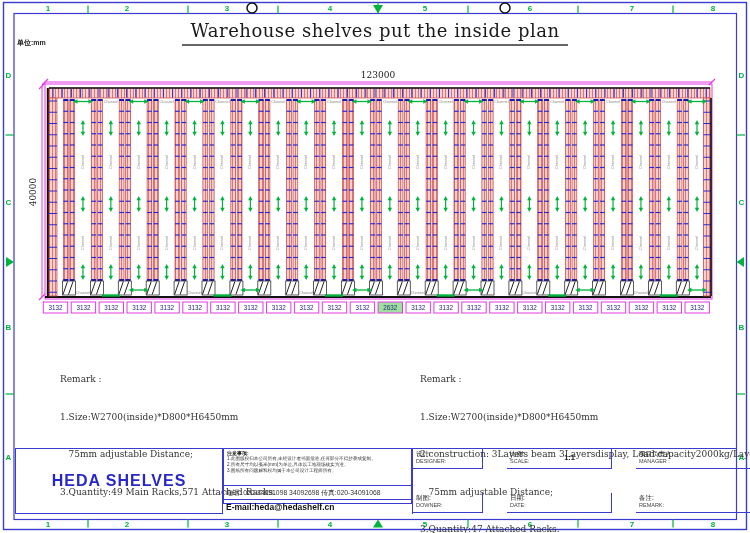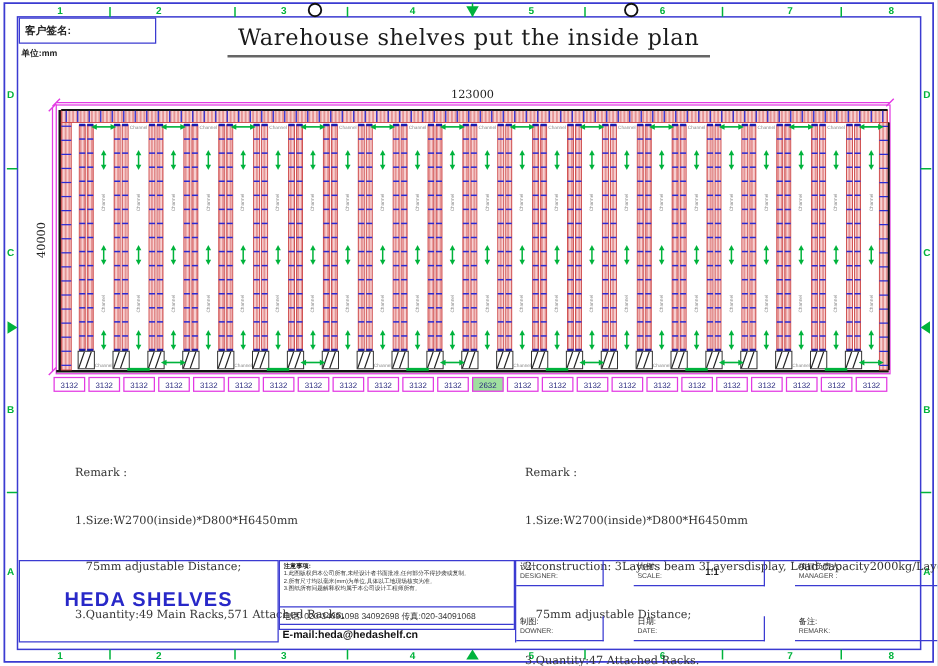--- a/index.html
+++ b/index.html
@@ -1585,23 +1585,20 @@
       <text x="698" y="162" font-size="3.8" fill="#8a8a8a" text-anchor="middle" font-family="&quot;Liberation Sans&quot;,sans-serif" transform="rotate(-90 698 162)">Channel</text>
       <text x="698" y="243" font-size="3.8" fill="#8a8a8a" text-anchor="middle" font-family="&quot;Liberation Sans&quot;,sans-serif" transform="rotate(-90 698 243)">Channel</text>
       <line x1="690" y1="101.5" x2="704" y2="101.5" stroke="#00b33c" stroke-width="1.3"></line>
       <path d="M687,101.5 L691.5,99.2 L691.5,103.8 Z" fill="#00b33c"></path>
       <path d="M707,101.5 L702.5,99.2 L702.5,103.8 Z" fill="#00b33c"></path>
       <line x1="690" y1="290" x2="704" y2="290" stroke="#00b33c" stroke-width="1.3"></line>
       <path d="M687,290 L691.5,287.7 L691.5,292.3 Z" fill="#00b33c"></path>
       <path d="M707,290 L702.5,287.7 L702.5,292.3 Z" fill="#00b33c"></path>
     </svg>
 
-  <div class="customer-box">
-    <span>客户签名:</span>
-  </div>
   <div class="unit-label">单位:mm</div>
 
   <div class="title-wrap">
     <span>Warehouse shelves put the inside plan</span>
   </div>
 
   <div class="remarks remarks-left">
     <div>Remark :</div>
     <div>1.Size:W2700(inside)*D800*H6450mm</div>
     <div>   75mm adjustable Distance;</div>

